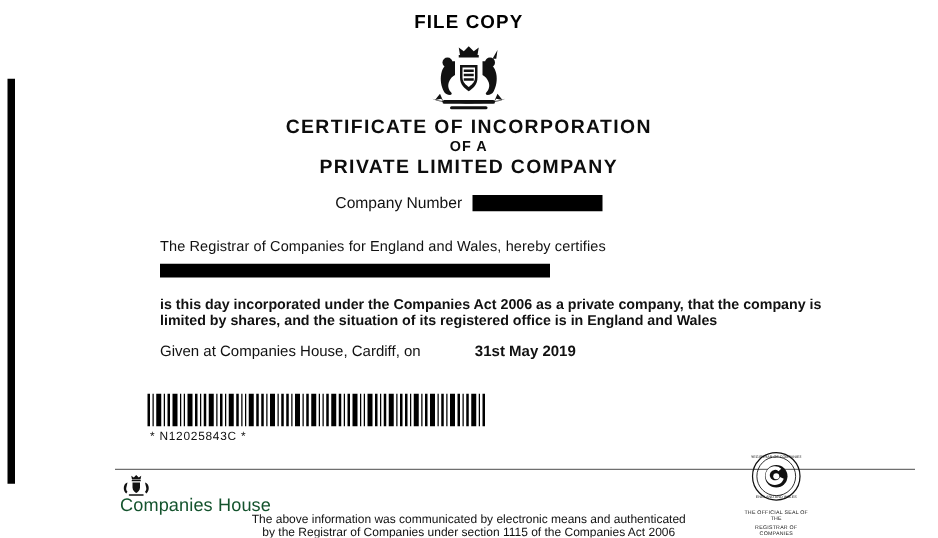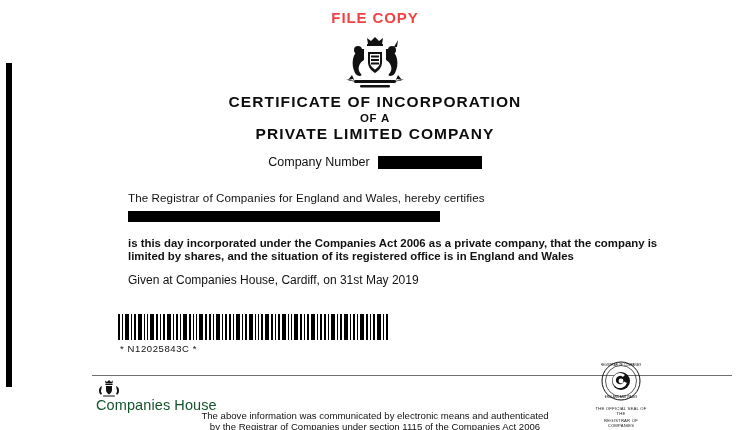--- a/index.html
+++ b/index.html
@@ -22,21 +22,21 @@
     background: #ffffff;
   }
 
   
   .file-copy {
     text-align: center;
     font-size: 15px;
     font-weight: bold;
     letter-spacing: 0.9px;
     margin-top: 9px;
-    color: #ef4444;
+    color: #000000;
   }
 
   .crest-wrap {
     display: flex;
     justify-content: center;
     margin-top: 9px;
     margin-bottom: 4px;
   }
   .crest {
     width: 86px;
@@ -116,21 +116,22 @@
     margin-top: 9px;
     font-weight: bold;
     font-size: 11.4px;
     line-height: 13.3px;
   }
   .para-given {
     margin-top: 11px;
     font-size: 12px;
   }
   .para-given b {
-    font-weight: normal;
+    font-weight: bold;
+    margin-left: 40px;
   }
 
   
   .barcode-area {
     margin-top: 26px;
     margin-left: 118px;
   }
   .barcode {
     height: 26px;
     display: flex;

